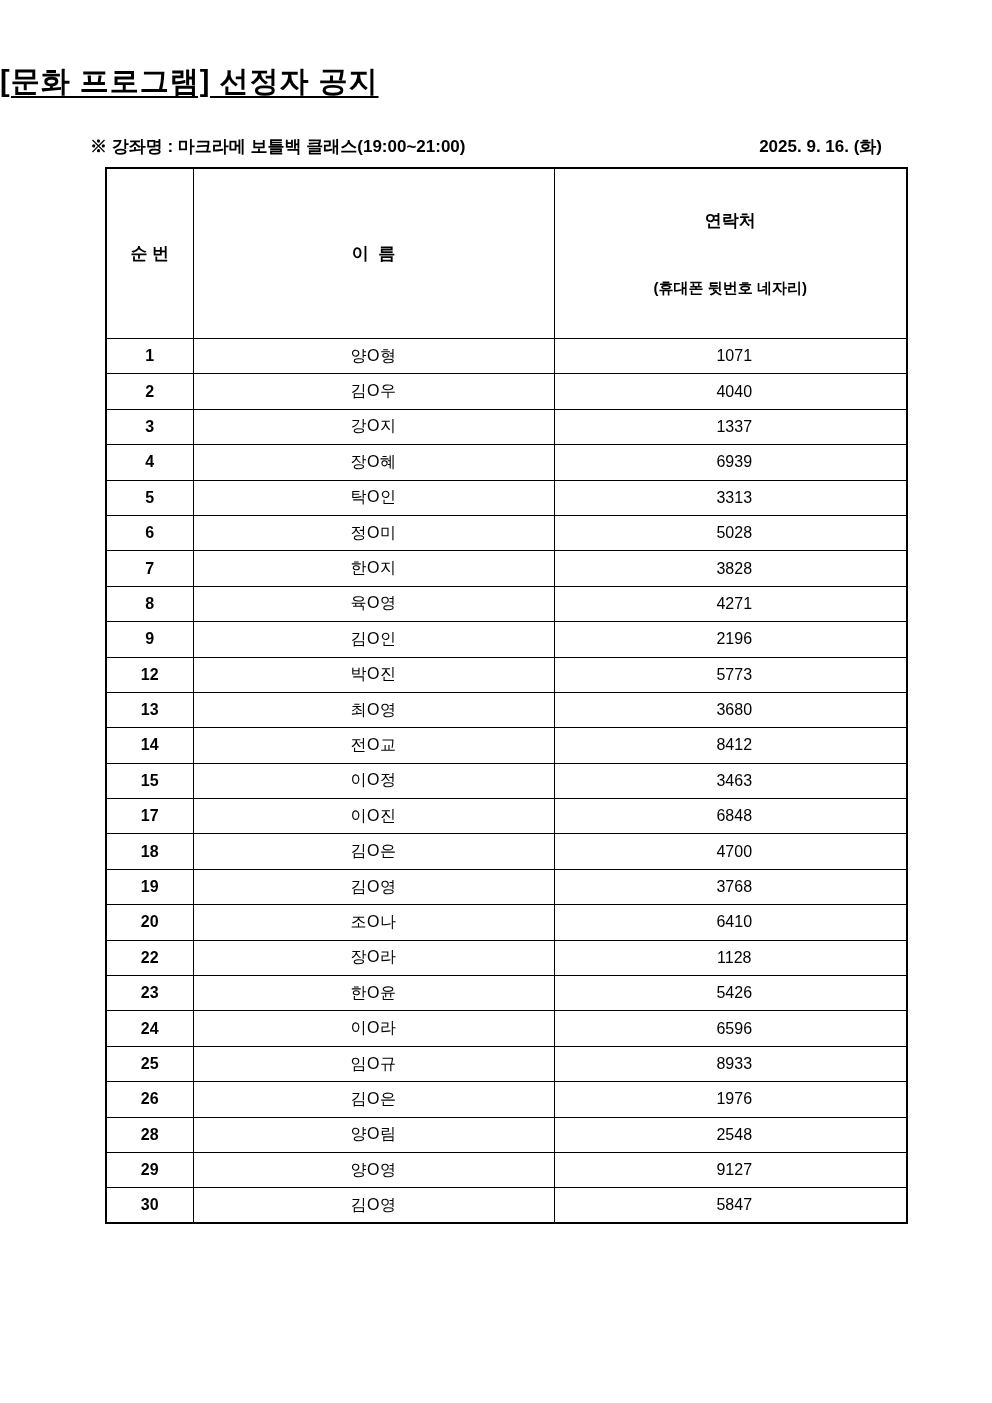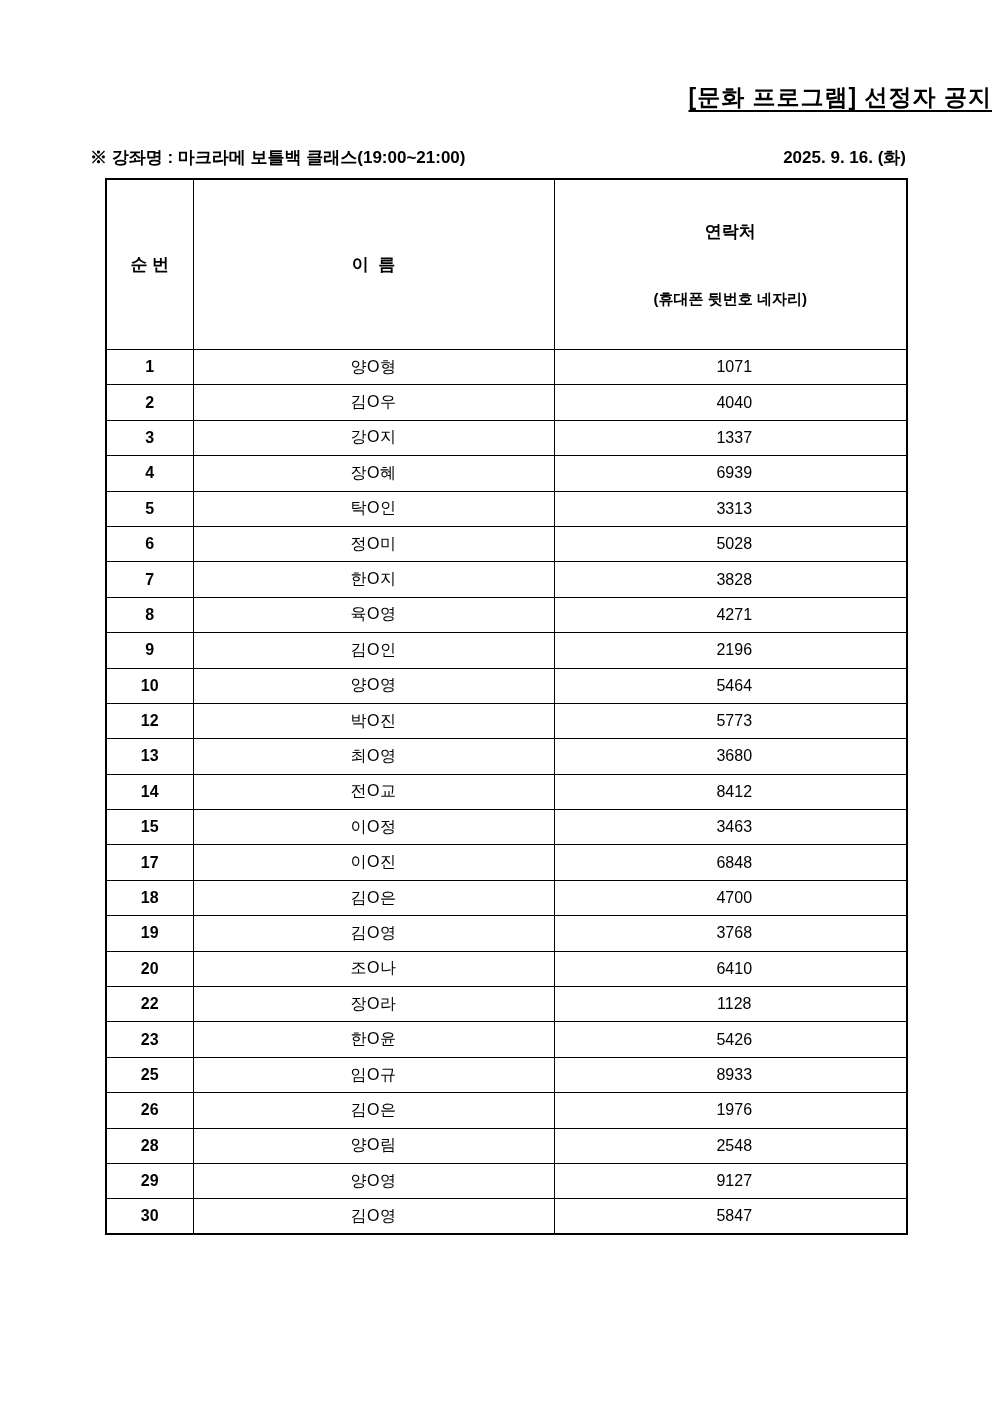--- a/index.html
+++ b/index.html
@@ -7,36 +7,36 @@
   body {
     width: 992px;
     height: 1403px;
     font-family: "Liberation Sans", sans-serif;
     color: #000000;
     position: relative;
     overflow: hidden;
   }
   .page { width: 100%; height: 100%; }
   .title {
-    text-align: right;
-    font-size: 23px;
+    text-align: left;
+    font-size: 29px;
     font-weight: bold;
     letter-spacing: 1px;
-    padding-top: 82px;
+    padding-top: 62px;
   }
   .title span {
     text-decoration: underline;
     text-underline-offset: 5px;
     text-decoration-thickness: 2px;
   }
   .info-row {
     display: flex;
     justify-content: space-between;
     align-items: flex-end;
-    margin: 33px 86px 9px 90px;
+    margin: 33px 110px 9px 90px;
     font-size: 17px;
     font-weight: bold;
   }
   table.roster {
     border-collapse: collapse;
     margin-left: 105px;
     width: 801px;
     table-layout: fixed;
     border: 2px solid #000;
   }
@@ -133,25 +133,20 @@
     <td class="no">8</td>
     <td class="name">육O영</td>
     <td class="contact">4271</td>
   </tr>
         <tr>
     <td class="no">9</td>
     <td class="name">김O인</td>
     <td class="contact">2196</td>
   </tr>
         <tr>
-    <td class="no">10</td>
-    <td class="name">양O영</td>
-    <td class="contact">5464</td>
-  </tr>
-        <tr>
     <td class="no">12</td>
     <td class="name">박O진</td>
     <td class="contact">5773</td>
   </tr>
         <tr>
     <td class="no">13</td>
     <td class="name">최O영</td>
     <td class="contact">3680</td>
   </tr>
         <tr>
@@ -188,20 +183,25 @@
     <td class="no">22</td>
     <td class="name">장O라</td>
     <td class="contact">1128</td>
   </tr>
         <tr>
     <td class="no">23</td>
     <td class="name">한O윤</td>
     <td class="contact">5426</td>
   </tr>
         <tr>
+    <td class="no">24</td>
+    <td class="name">이O라</td>
+    <td class="contact">6596</td>
+  </tr>
+        <tr>
     <td class="no">25</td>
     <td class="name">임O규</td>
     <td class="contact">8933</td>
   </tr>
         <tr>
     <td class="no">26</td>
     <td class="name">김O은</td>
     <td class="contact">1976</td>
   </tr>
         <tr>

